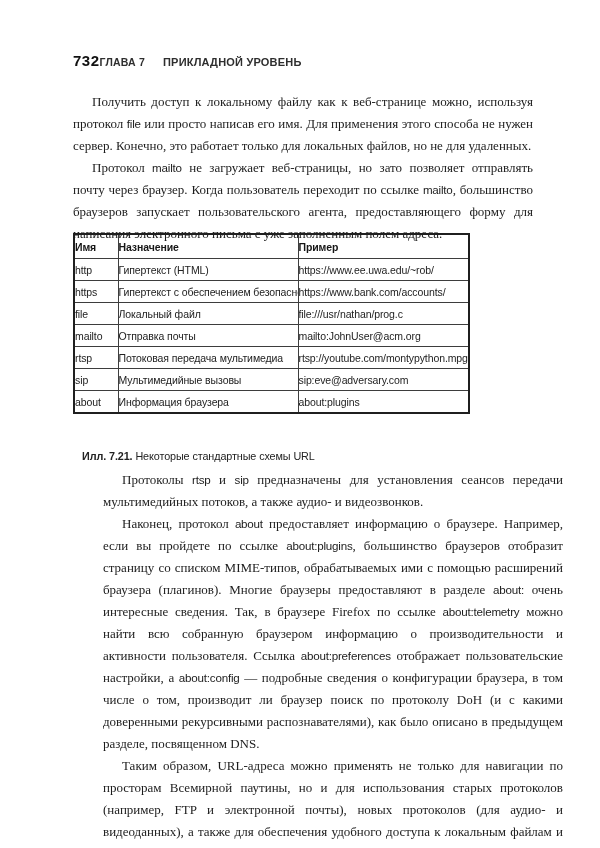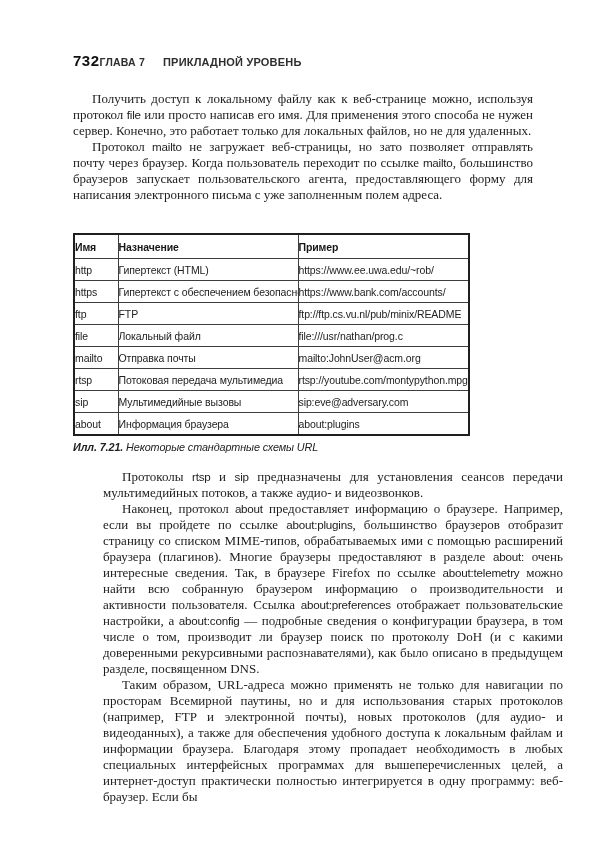--- a/index.html
+++ b/index.html
@@ -21,21 +21,21 @@
     font-family: "Liberation Sans", sans-serif;
   }
   .pagenum { font-size: 15px; font-weight: 700; color: #111; letter-spacing: 0.5px; }
   .chapter-label { font-size: 10.5px; font-weight: 700; color: #2e2e2e; letter-spacing: 0.2px; }
   .chapter-title { margin-left: 18px; font-size: 11px; font-weight: 700; color: #2e2e2e; letter-spacing: 0.2px; }
 
   
   .text-block {
     position: absolute;
     left: 73px; width: 460px;
-    font-size: 13px; line-height: 16px;
+    font-size: 13px; line-height: 22px;
     text-align: justify;
   }
   .text-block p { margin: 0; text-indent: 19px; }
   #block-top { top: 91px; }
   #block-bottom { top: 469px; margin-left: 30px; }
   .code {
     font-family: "Liberation Sans", sans-serif;
     font-size: 11.6px;
     letter-spacing: -0.2px;
   }
@@ -64,26 +64,25 @@
   .url-table th { font-weight: 700; height: 23px; color: #161616; }
   .url-table { border: 2px solid #1f1f1f; }
   .col-name { width: 44px; }
   .col-purpose { width: 180px; }
   .col-example { width: 171px; }
 
   
   .caption {
     position: absolute;
     top: 441px; left: 73px; width: 460px;
-    margin: 0;
+    margin: 9px;
     font-family: "Liberation Sans", sans-serif;
     font-size: 10.8px;
     color: #222;
     letter-spacing: -0.1px;
-    font-style: italic;
   }
   .caption-label { font-weight: 700; }
 </style>
 </head>
 <body>
 
 <div class="page">
 
   <header class="running-head">
     <span class="pagenum">732</span>
@@ -114,25 +113,20 @@
           <td>http</td>
           <td>Гипертекст (HTML)</td>
           <td>https://www.ee.uwa.edu/~rob/</td>
         </tr>
         <tr>
           <td>https</td>
           <td>Гипертекст с обеспечением безопасности</td>
           <td>https://www.bank.com/accounts/</td>
         </tr>
         <tr>
-          <td>ftp</td>
-          <td>FTP</td>
-          <td>ftp://ftp.cs.vu.nl/pub/minix/README</td>
-        </tr>
-        <tr>
           <td>file</td>
           <td>Локальный файл</td>
           <td>file:///usr/nathan/prog.c</td>
         </tr>
         <tr>
           <td>mailto</td>
           <td>Отправка почты</td>
           <td>mailto:JohnUser@acm.org</td>
         </tr>
         <tr>

